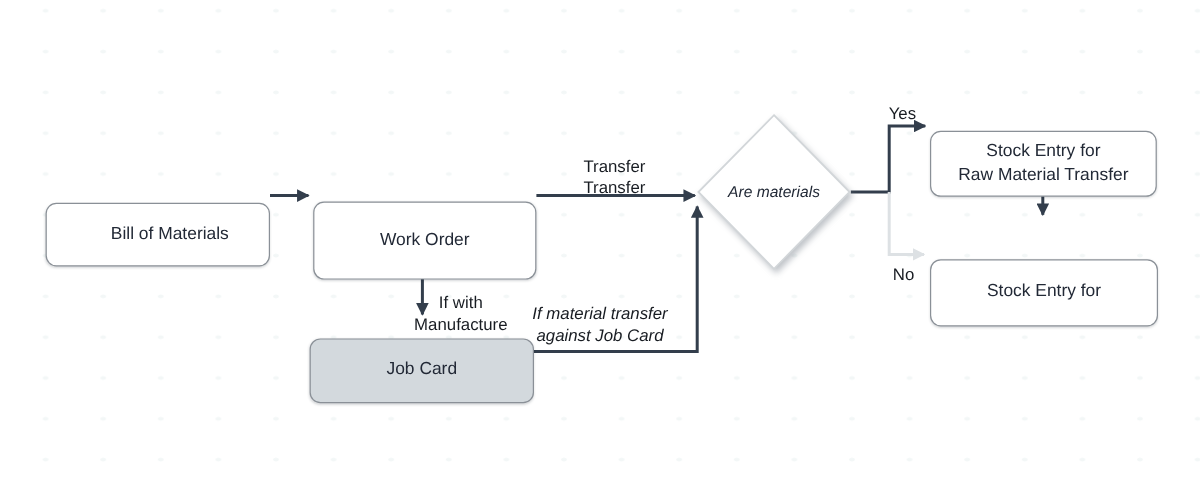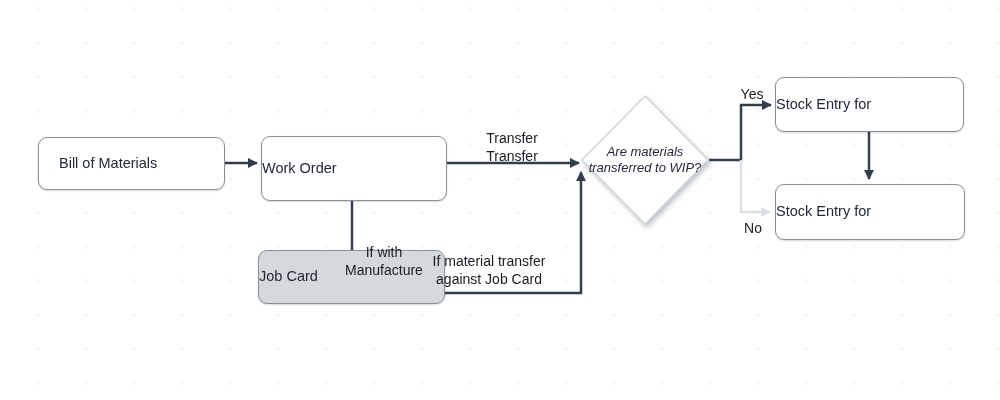--- a/index.html
+++ b/index.html
@@ -44,25 +44,26 @@
   .node {
     position: absolute;
     box-sizing: border-box;
     border: 1.5px solid var(--node-border, #8a9097);
     border-radius: 9px;
     background: var(--node-fill, #ffffff);
     color: var(--node-text, #222936);
     font-size: 14.5px;
     line-height: 1.32;
     display: flex;
-    flex-direction: row;
+    flex-direction: column;
     align-items: center;
-    justify-content: flex-start;
+    justify-content: center;
     text-align: center;
     box-shadow: 0 1px 2px rgba(30,40,50,0.18);
+    margin-top: 32px;
   }
   .node-bom          { left: 38px;  top: 137px; width: 187px; height: 53px; padding-left: 20px; }
   .node-work-order   { left: 261px; top: 136px; width: 186px; height: 65px; }
   .node-job-card     { left: 258px; top: 250px; width: 187px; height: 54px;
                        background: var(--job-card-fill, #d3d9dd); }
   .node-stock-raw    { left: 775px; top: 77px;  width: 189px; height: 55px; }
   .node-stock-mfg    { left: 775px; top: 184px; width: 190px; height: 56px; }
   .diamond-label {
     position: absolute;
     left: 645px; top: 160px;
@@ -79,21 +80,21 @@
     transform: translateX(-50%);
     text-align: center;
     color: var(--label-text, #181c22);
     font-size: 14px;
     font-weight: 500;
     line-height: 1.3;
     white-space: nowrap;
   }
   .lbl-material-transfer { left: 512px; top: 129px; }
   .lbl-if-with-ops       { left: 384px; top: 211px; margin-top: 32px; }
-  .lbl-if-mat-transfer   { left: 489px; top: 252px; }
+  .lbl-if-mat-transfer   { left: 500px; top: 252px; font-style: italic; }
   .lbl-yes               { left: 752px; top: 85px;  }
   .lbl-no                { left: 753px; top: 219px; }
 </style>
 </head>
 <body>
 
 <div class="canvas">
 
   <svg class="edges" viewBox="0 0 1000 400" xmlns="http://www.w3.org/2000/svg">
     <defs>
@@ -129,29 +130,29 @@
   <div class="node node-work-order">
     <span>Work Order</span>
   </div>
 
   <div class="node node-job-card">
     <span>Job Card</span>
   </div>
 
   <div class="node node-stock-raw">
     <span>Stock Entry for</span>
+    <span>Raw Material Transfer</span>
   </div>
 
   <div class="node node-stock-mfg">
     <span>Stock Entry for</span>
   </div>
 
   <div class="diamond-label">
     <div>Are materials</div>
-    <div>transferred to WIP?</div>
   </div>
 
   <div class="edge-label lbl-material-transfer">
     <div>Transfer</div>
     <div>Transfer</div>
   </div>
 
   <div class="edge-label lbl-if-with-ops">
     <div>If with</div>
     <div>Manufacture</div>

